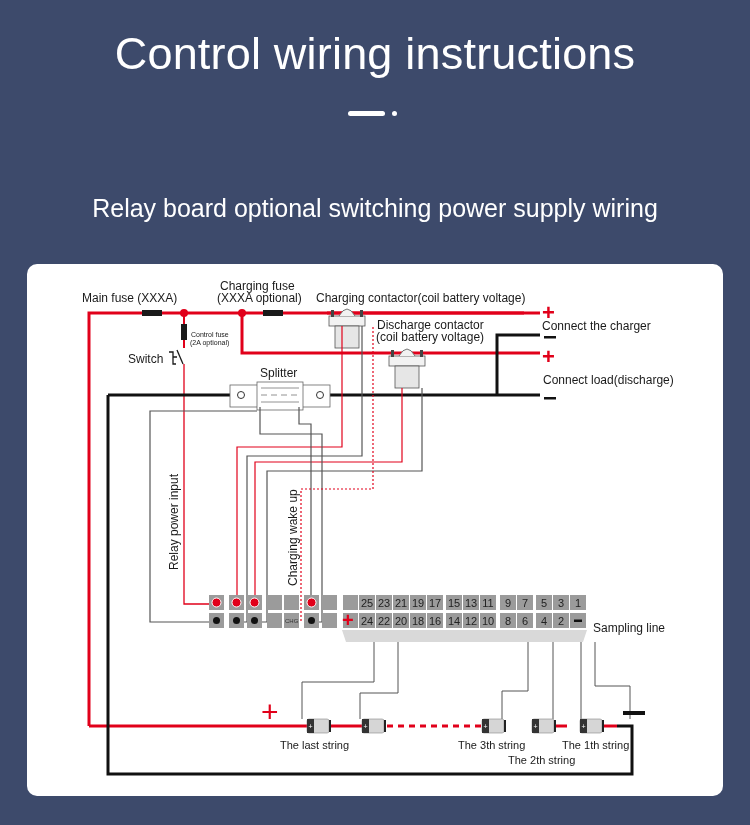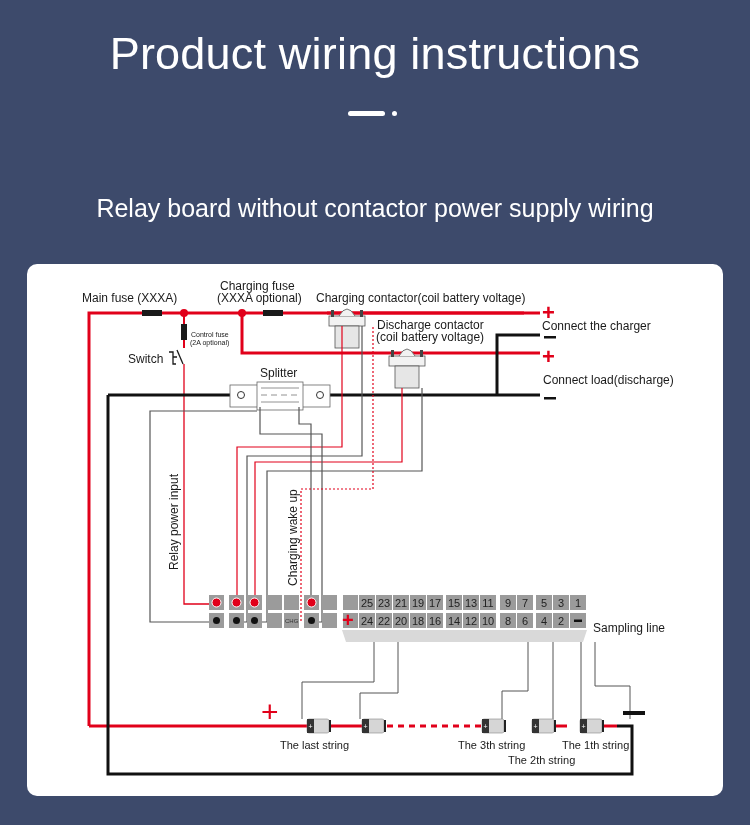--- a/index.html
+++ b/index.html
@@ -30,24 +30,24 @@
     position: absolute; left: 27px; top: 264px; width: 696px; height: 532px;
     background: #ffffff; border-radius: 10px; overflow: hidden;
   }
   .card svg { position: absolute; left: 0; top: 0; }
   .lbl { font-family: "Liberation Sans", "DejaVu Sans", sans-serif; fill: #1a1a1a; }
   .num { font-family: "Liberation Sans", "DejaVu Sans", sans-serif; fill: #222; font-size: 11px; }
 </style>
 </head>
 <body>
 
-<div class="title">Product wiring instructions</div>
+<div class="title">Control wiring instructions</div>
 <div class="divider-bar"></div>
 <div class="divider-dot"></div>
-<div class="subtitle">Relay board without contactor power supply wiring</div>
+<div class="subtitle">Relay board optional switching power supply wiring</div>
 
 <div class="card">
 <svg width="696" height="532" viewBox="0 0 696 532">
 
   <g stroke="#e1001a" stroke-width="3" fill="none">
 
     <polyline points="62,462 62,49 497,49"></polyline>
 
     <line x1="300" y1="49" x2="513" y2="49"></line>
 

